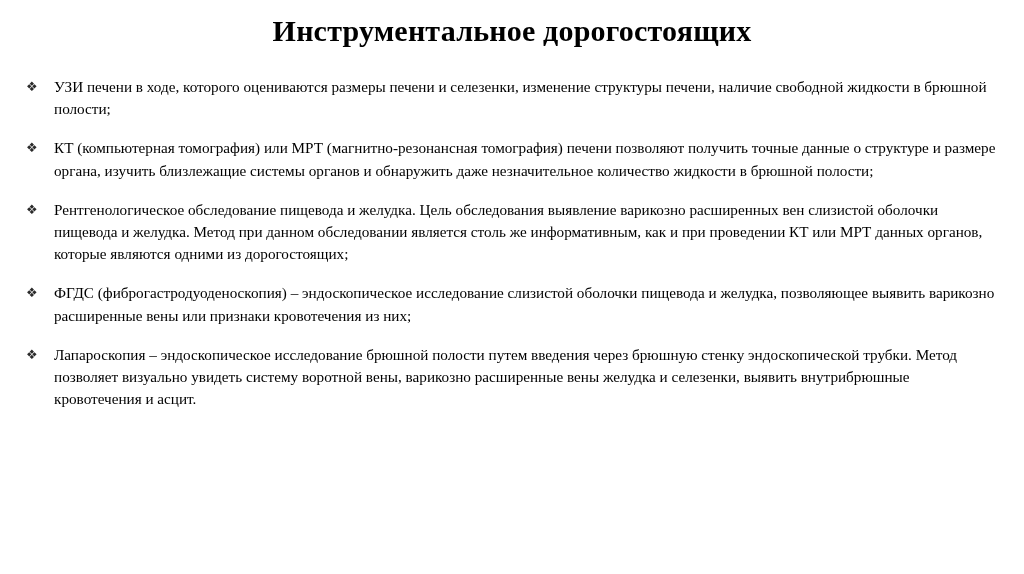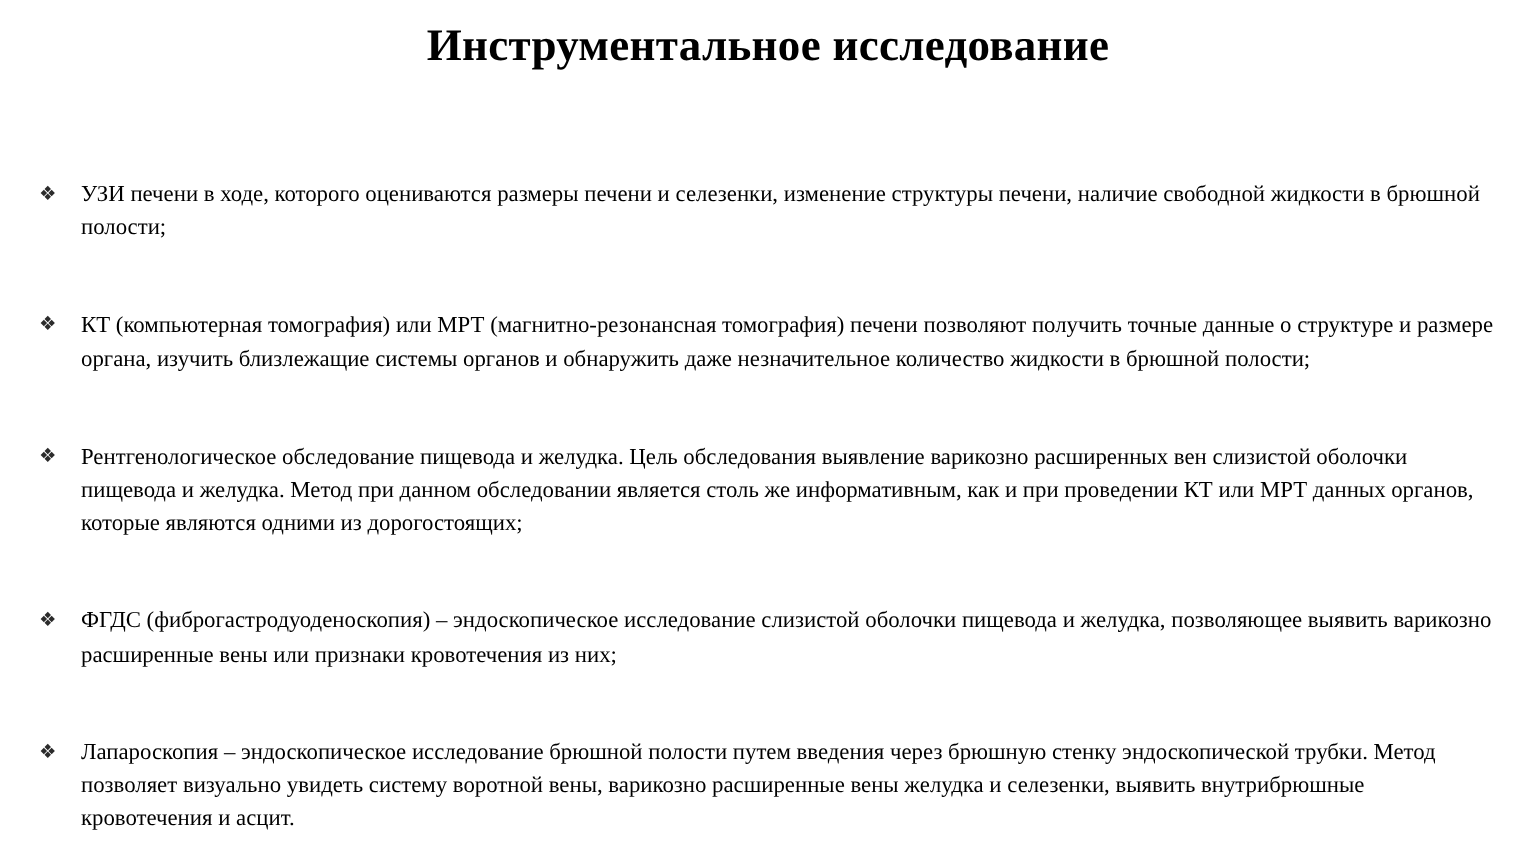--- a/index.html
+++ b/index.html
@@ -58,29 +58,28 @@
     position: absolute;
     left: 4px;
     top: 1px;
     font-size: 13px;
     line-height: 1.5;
     color: #2b2b2b;
     font-family: "DejaVu Sans", sans-serif;
   }
   .bullet-text {
     display: block;
-    margin-top: 43px;
   }
 </style>
 </head>
 <body>
 
 <div class="slide">
 
-  <h1 class="slide-title">Инструментальное исследование</h1>
+  <h1 class="slide-title">Инструментальное дорогостоящих</h1>
 
   <ul class="bullet-list">
 
     <li class="bullet-item">
       <span class="bullet-marker">❖</span>
       <span class="bullet-text">УЗИ печени в ходе, которого оцениваются размеры печени и селезенки, изменение структуры печени, наличие свободной жидкости в брюшной полости;</span>
     </li>
 
     <li class="bullet-item">
       <span class="bullet-marker">❖</span>

